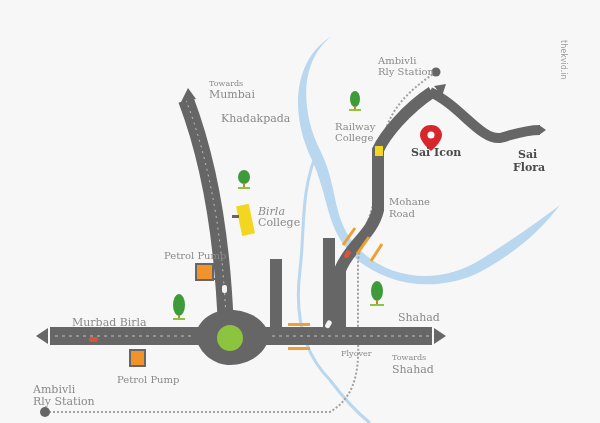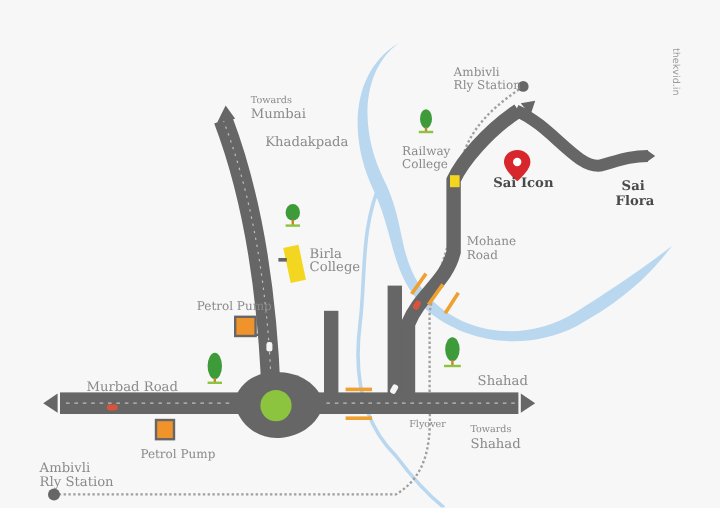--- a/index.html
+++ b/index.html
@@ -89,24 +89,24 @@
 
     <g>
       <path d="M431,125 C424,125 420,130 420,135 C420,142 431,151 431,151 C431,151 442,142 442,135 C442,130 438,125 431,125 Z" fill="#d7262c"></path>
       <circle cx="431" cy="135" r="3.5" fill="#fff"></circle>
     </g>
   </svg>
 
   <div class="lbl small" style="left:209px;top:79px;">Towards</div>
   <div class="lbl" style="left:209px;top:88px;">Mumbai</div>
   <div class="lbl" style="left:221px;top:112px;">Khadakpada</div>
-  <div class="lbl" style="left:258px;top:205px;">Birla</div>
+  <div class="lbl" style="left:258px;top:205px;font-style:italic;">Birla</div>
   <div class="lbl" style="left:258px;top:216px;">College</div>
   <div class="lbl mid" style="left:164px;top:250px;">Petrol Pump</div>
-  <div class="lbl" style="left:72px;top:316px;">Murbad Road</div>
+  <div class="lbl" style="left:72px;top:316px;">Murbad Birla</div>
   <div class="lbl mid" style="left:117px;top:374px;">Petrol Pump</div>
   <div class="lbl" style="left:33px;top:383px;">Ambivli</div>
   <div class="lbl" style="left:33px;top:395px;">Rly Station</div>
 
   <div class="lbl mid" style="left:378px;top:55px;">Ambivli</div>
   <div class="lbl mid" style="left:378px;top:66px;">Rly Station</div>
   <div class="lbl mid" style="left:335px;top:121px;">Railway</div>
   <div class="lbl mid" style="left:335px;top:132px;">College</div>
   <div class="lbl dark" style="left:411px;top:146px;">Sai Icon</div>
   <div class="lbl dark" style="left:518px;top:148px;">Sai</div>

